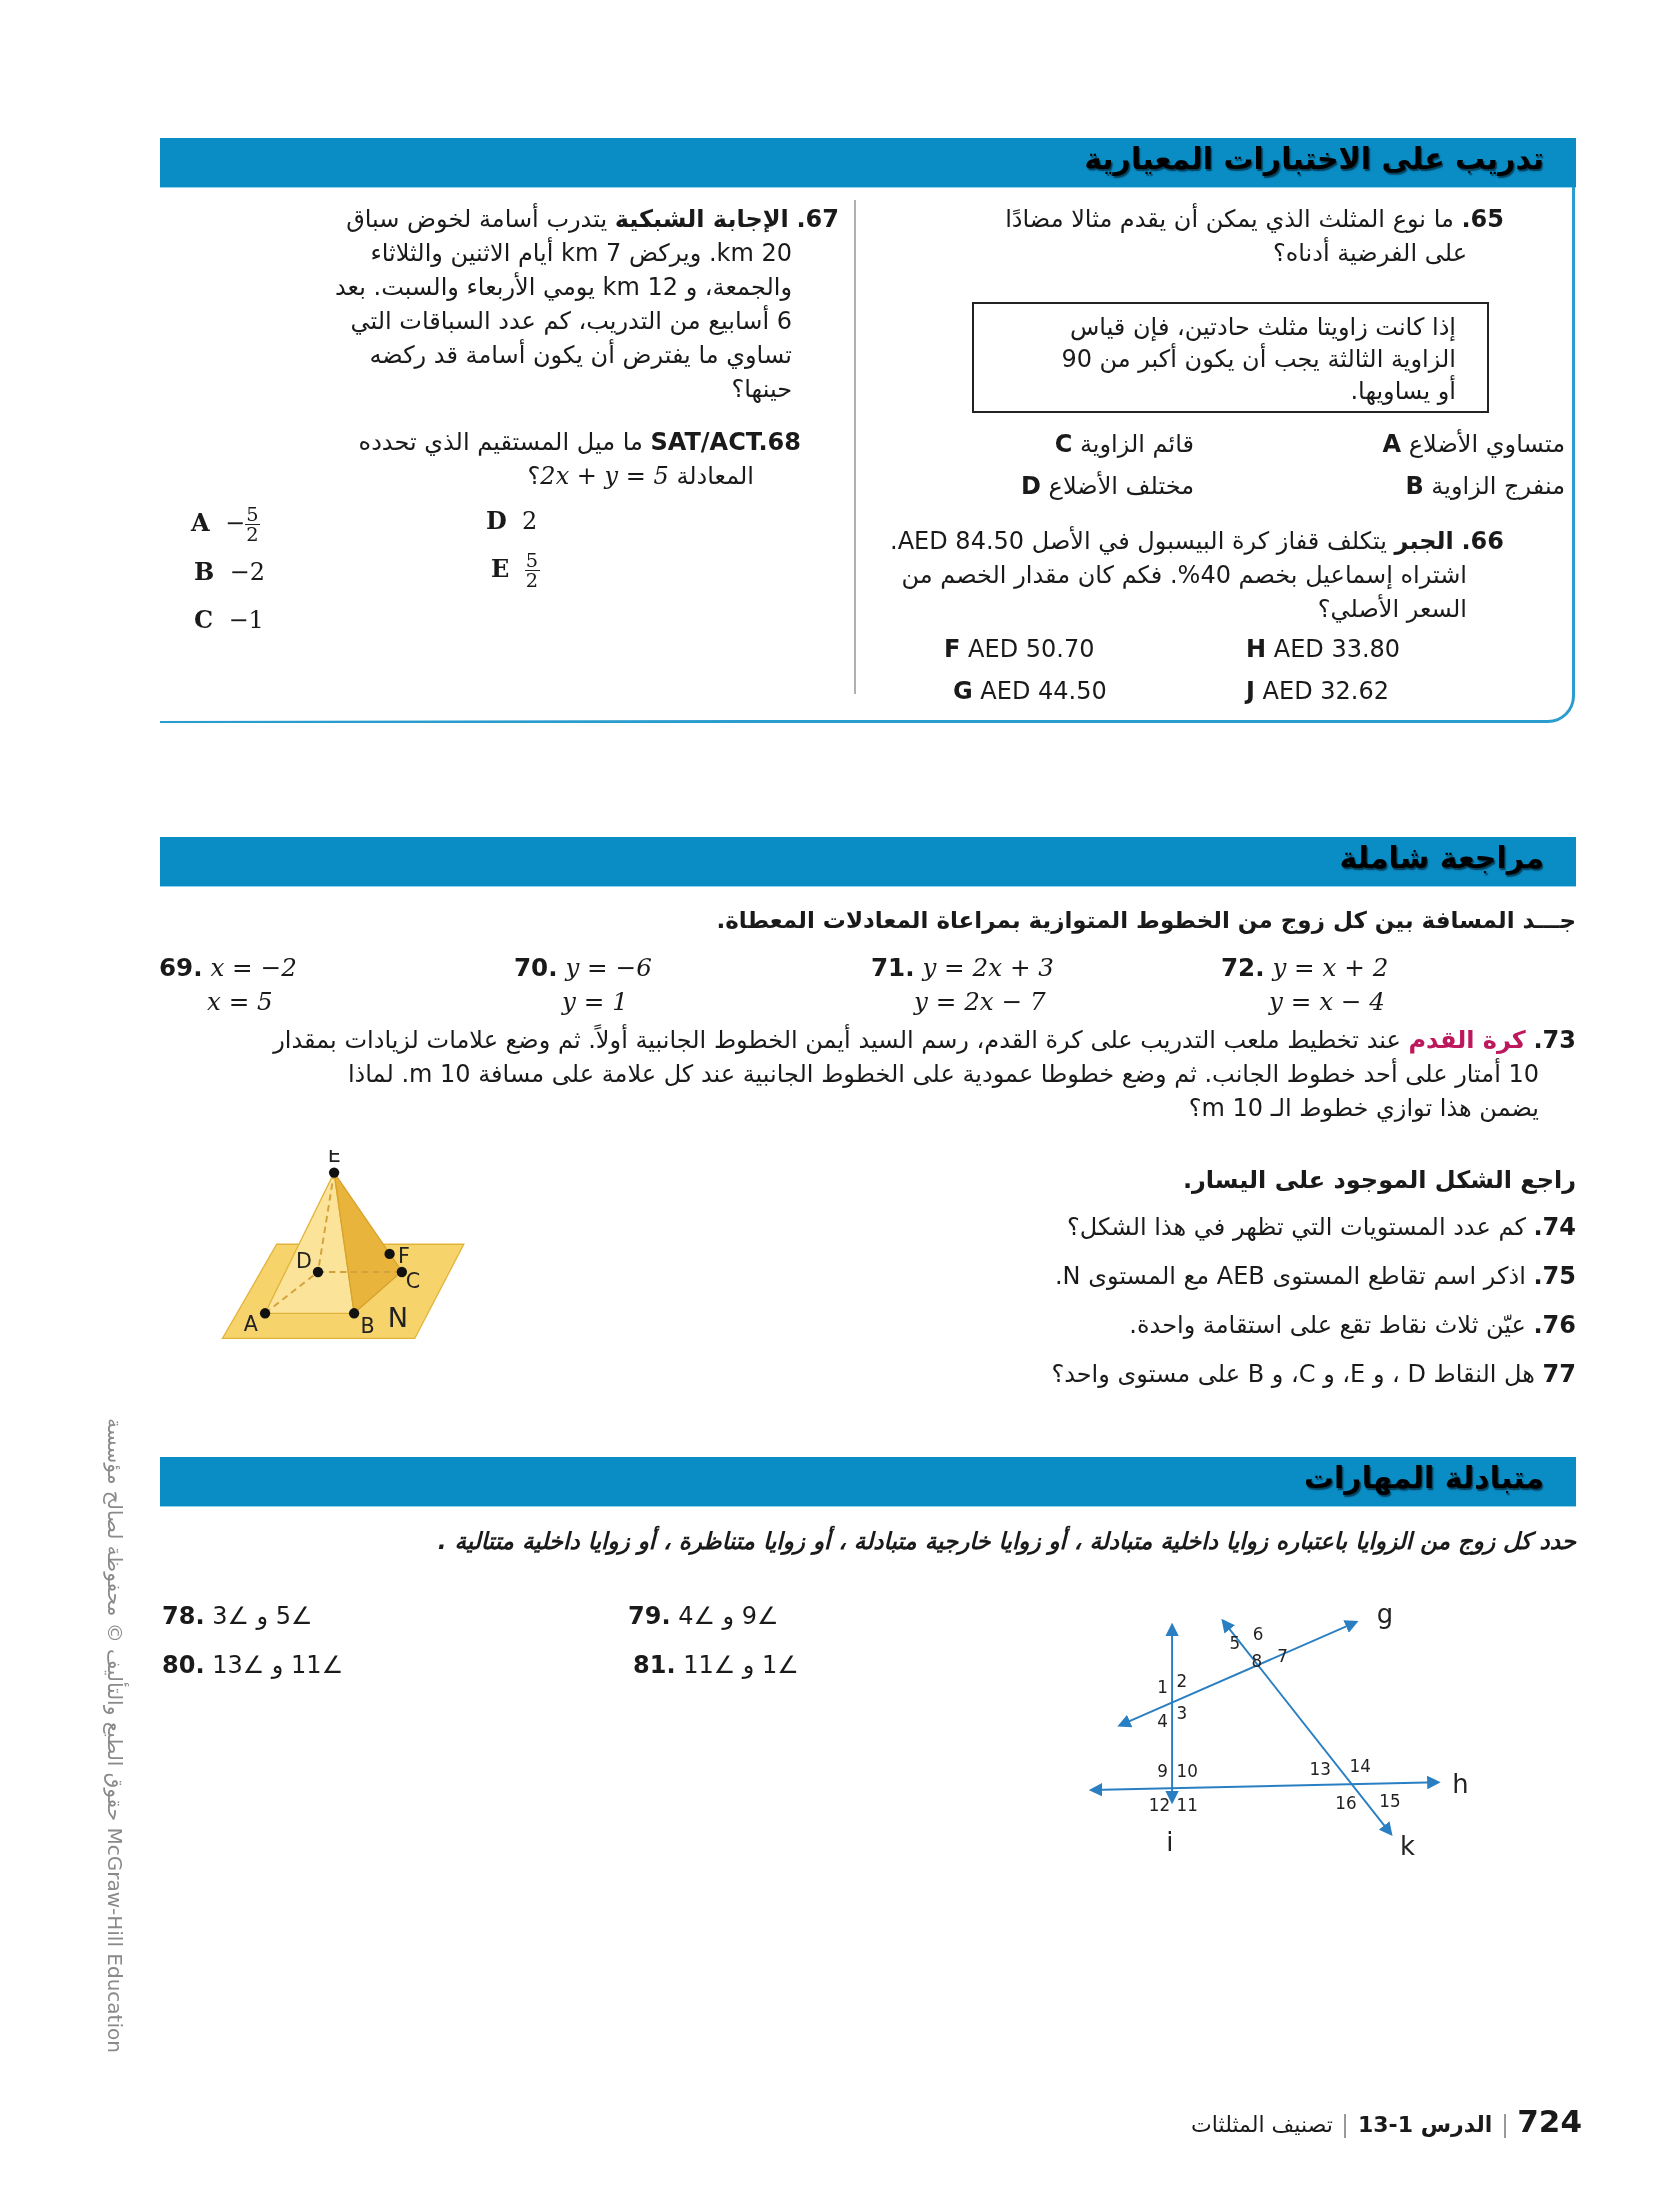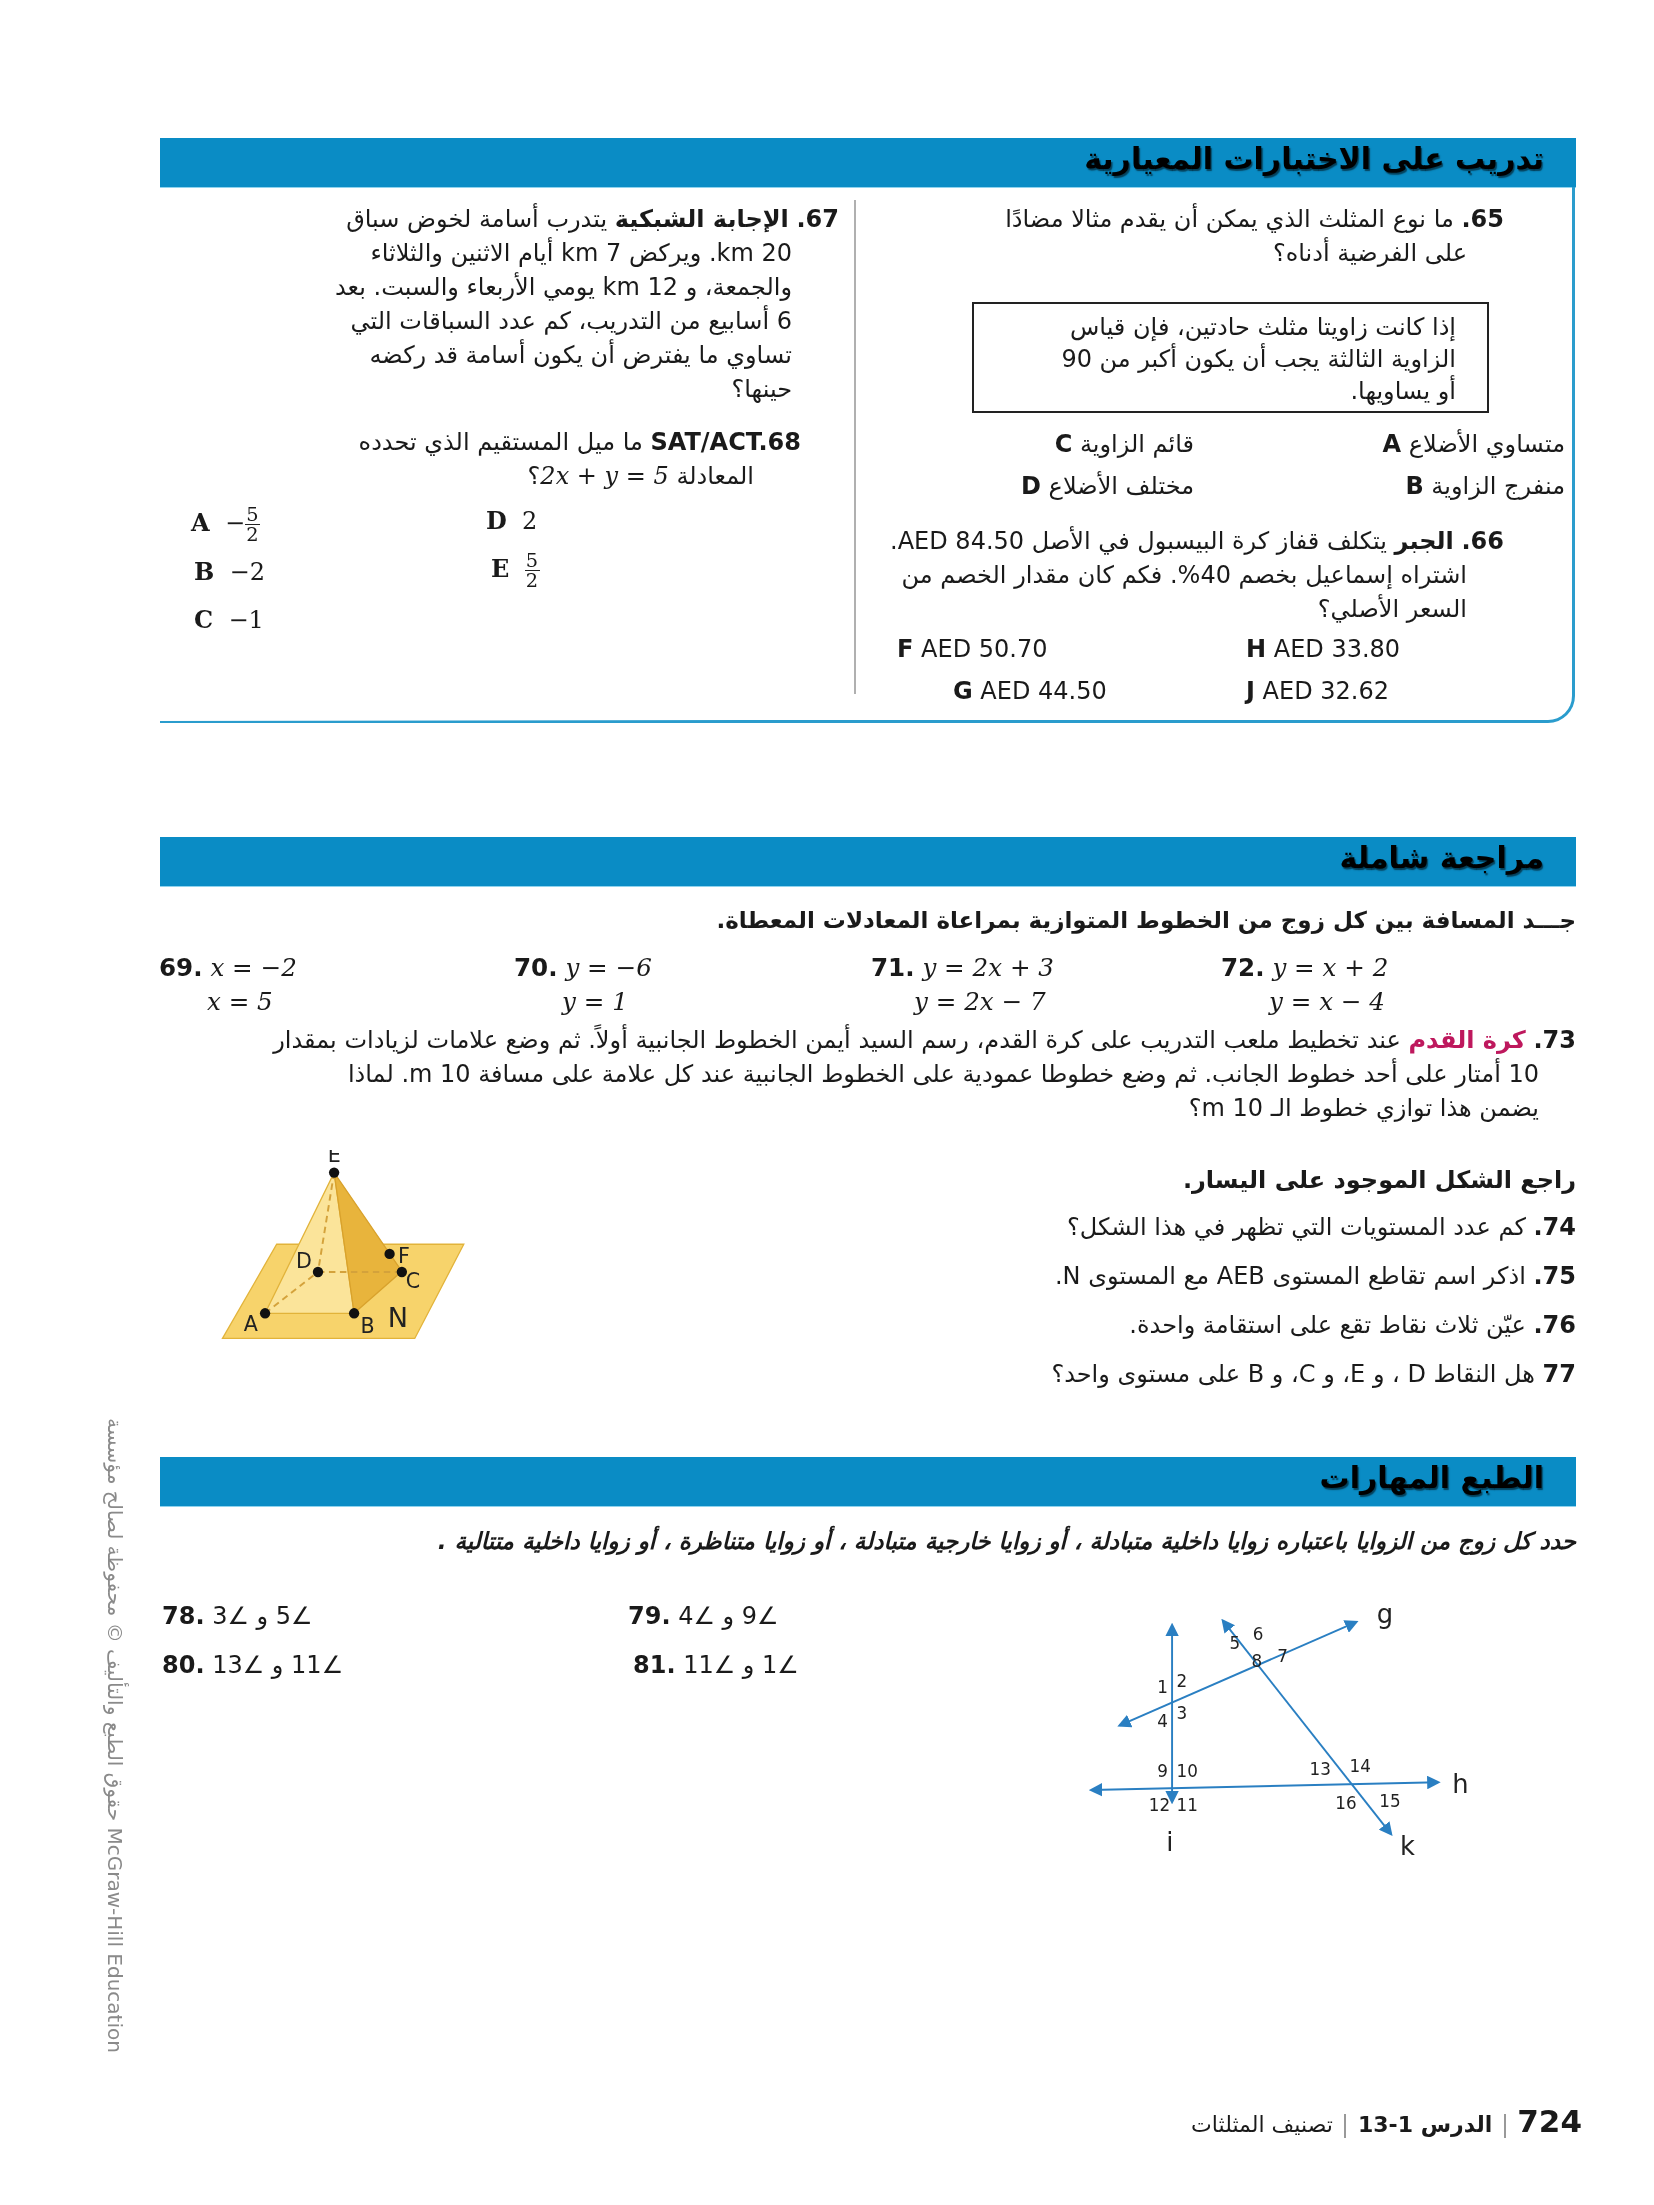--- a/index.html
+++ b/index.html
@@ -66,21 +66,21 @@
 <div class="opt rtl" style="right:89px; top:428px;"><b>A</b> <span>متساوي الأضلاع</span></div>
 <div class="opt rtl" style="right:89px; top:470px;"><b>B</b> <span>منفرج الزاوية</span></div>
 <div class="opt rtl" style="right:460px; top:428px;"><b>C</b> <span>قائم الزاوية</span></div>
 <div class="opt rtl" style="right:460px; top:470px;"><b>D</b> <span>مختلف الأضلاع</span></div>
 
 <div class="abs q rtl" style="right:150px; top:524px; width:582px;">
   <div style="white-space:nowrap;"><span class="qnum">66.</span> <span class="kw">الجبر</span> <span>يتكلف قفاز كرة البيسبول في الأصل AED 84.50.</span></div>
   <div style="padding-right:37px; white-space:nowrap;">اشتراه إسماعيل بخصم 40%. فكم كان مقدار الخصم من</div>
   <div style="padding-right:37px;">السعر الأصلي؟</div>
 </div>
-<div class="opt" style="left:897px; top:633px;"><b>F</b>&nbsp;<span>AED 50.70</span></div>
+<div class="opt" style="left:944px; top:633px;"><b>F</b>&nbsp;<span>AED 50.70</span></div>
 <div class="opt" style="left:953px; top:675px;"><b>G</b>&nbsp;<span>AED 44.50</span></div>
 <div class="opt" style="left:1246px; top:633px;"><b>H</b>&nbsp;<span>AED 33.80</span></div>
 <div class="opt" style="left:1246px; top:675px;"><b>J</b>&nbsp;<span>AED 32.62</span></div>
 
 <div class="abs q rtl" style="right:815px; top:202px; width:517px;">
   <div style="white-space:nowrap;"><span class="qnum">67.</span> <span class="kw">الإجابة الشبكية</span> <span>يتدرب أسامة لخوض سباق</span></div>
   <div style="padding-right:47px; white-space:nowrap;">20 km. ويركض 7 km أيام الاثنين والثلاثاء</div>
   <div style="padding-right:47px; white-space:nowrap;">والجمعة، و 12 km يومي الأربعاء والسبت. بعد</div>
   <div style="padding-right:47px; white-space:nowrap;">6 أسابيع من التدريب، كم عدد السباقات التي</div>
   <div style="padding-right:47px; white-space:nowrap;">تساوي ما يفترض أن يكون أسامة قد ركضه</div>
@@ -135,21 +135,21 @@
   <text x="280" y="275" font-family="DejaVu Sans, sans-serif" font-size="42" fill="#222">N</text>
 </svg>
 
 <div class="abs q rtl" style="right:78px; top:1163px; font-weight:bold; white-space:nowrap;">راجع الشكل الموجود على اليسار.</div>
 <div class="abs q rtl" style="right:78px; top:1210px; white-space:nowrap;"><span class="qnum">74.</span> <span>كم عدد المستويات التي تظهر في هذا الشكل؟</span></div>
 <div class="abs q rtl" style="right:78px; top:1259px; white-space:nowrap;"><span class="qnum">75.</span> <span>اذكر اسم تقاطع المستوى AEB مع المستوى N.</span></div>
 <div class="abs q rtl" style="right:78px; top:1308px; white-space:nowrap;"><span class="qnum">76.</span> <span>عيّن ثلاث نقاط تقع على استقامة واحدة.</span></div>
 <div class="abs q rtl" style="right:78px; top:1357px; white-space:nowrap;"><span class="qnum">77</span> <span>هل النقاط D ، و E، و C، و B على مستوى واحد؟</span></div>
 
 <div class="banner" style="top:1457px;">
-  <div class="banner-title">الطبع المهارات</div>
+  <div class="banner-title">متبادلة المهارات</div>
 </div>
 <div class="instruction" style="right:78px; top:1528px; font-style:italic;">حدد كل زوج من الزوايا باعتباره زوايا داخلية متبادلة ، أو زوايا خارجية متبادلة ، أو زوايا متناظرة ، أو زوايا داخلية متتالية .</div>
 
 <div class="abs q" style="left:162px; top:1599px; white-space:nowrap; direction:ltr;"><span class="qnum">78.</span> <span style="unicode-bidi:plaintext;">∠5 و ∠3</span></div>
 <div class="abs q" style="left:628px; top:1599px; white-space:nowrap; direction:ltr;"><span class="qnum">79.</span> <span style="unicode-bidi:plaintext;">∠9 و ∠4</span></div>
 <div class="abs q" style="left:162px; top:1648px; white-space:nowrap; direction:ltr;"><span class="qnum">80.</span> <span style="unicode-bidi:plaintext;">∠11 و ∠13</span></div>
 <div class="abs q" style="left:633px; top:1648px; white-space:nowrap; direction:ltr;"><span class="qnum">81.</span> <span style="unicode-bidi:plaintext;margin-top:28px;">∠1 و ∠11</span></div>
 
 <svg class="abs" style="left:1086px; top:1577px;" width="420" height="284" viewBox="0 0 650 440">
   <defs>

